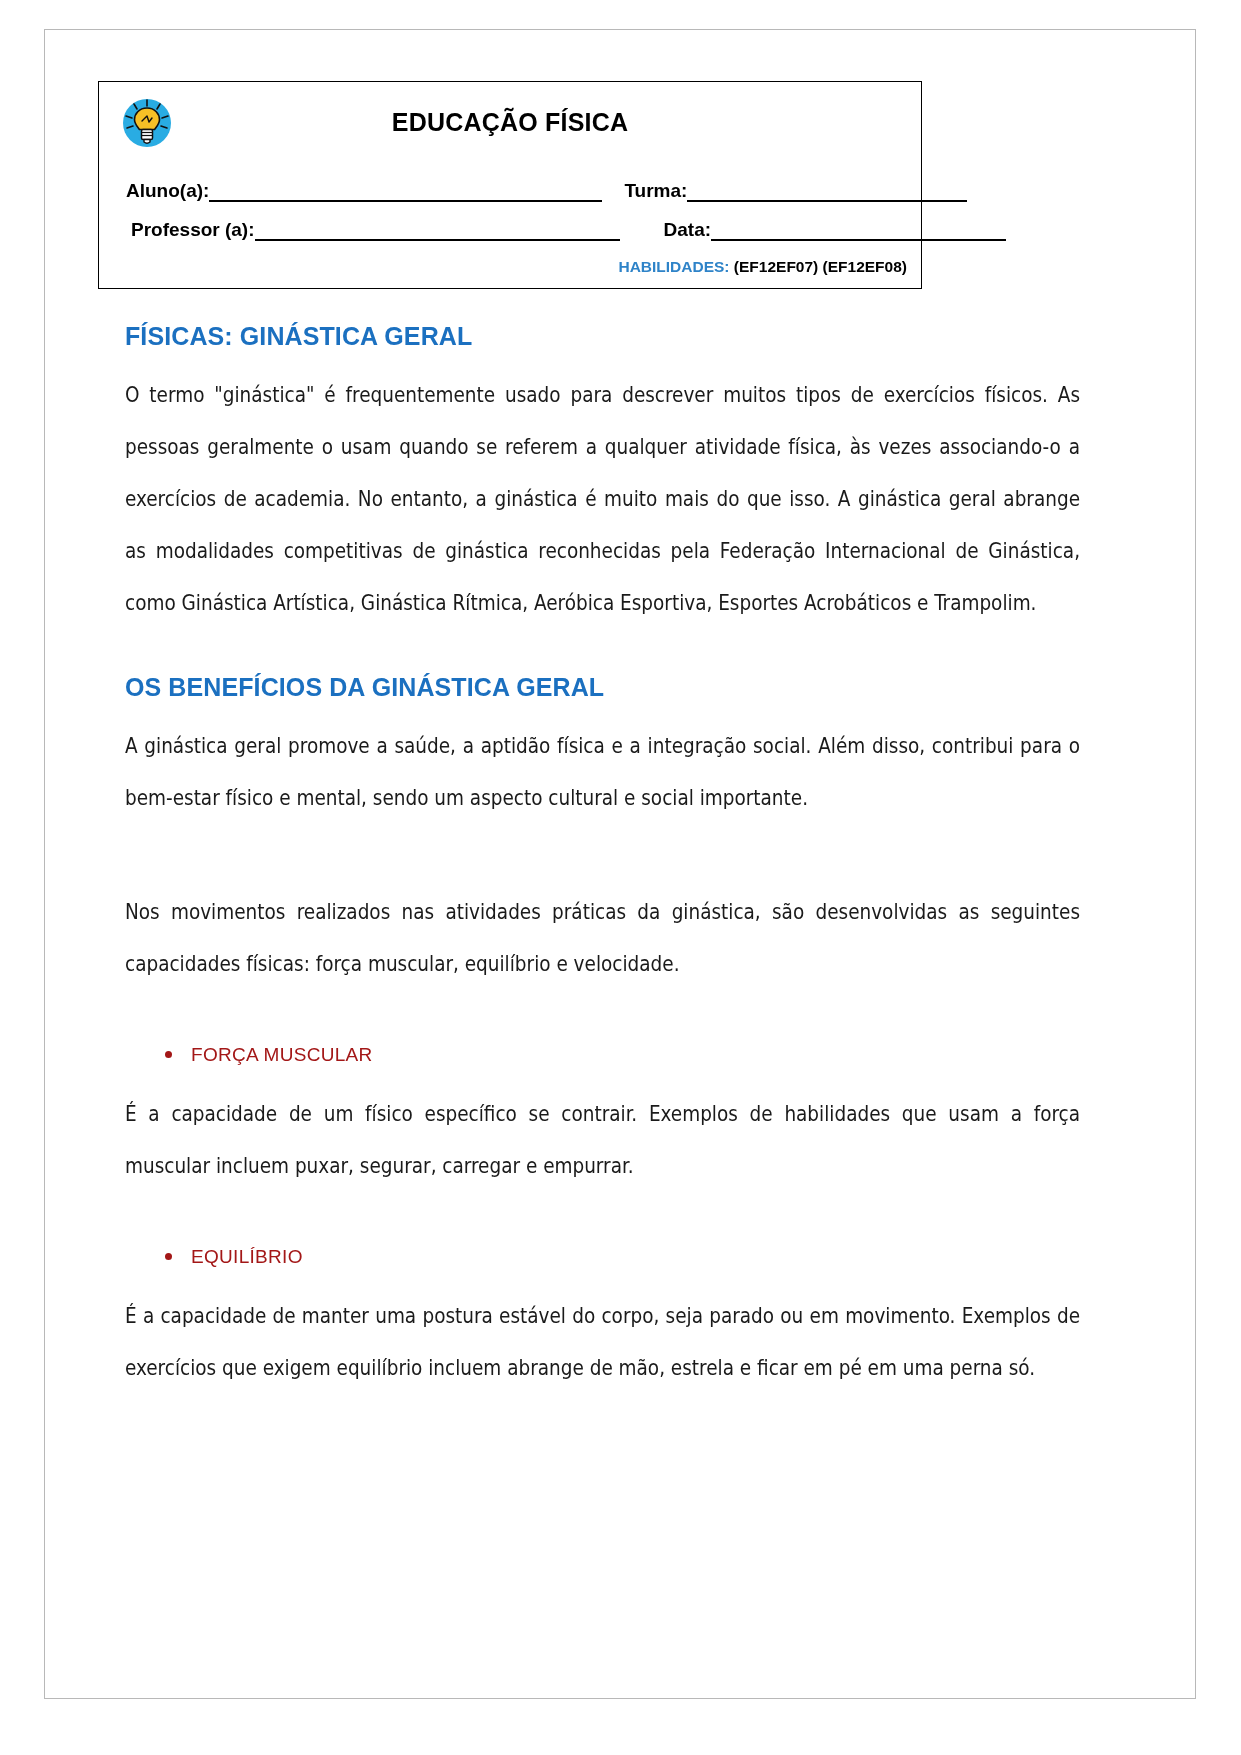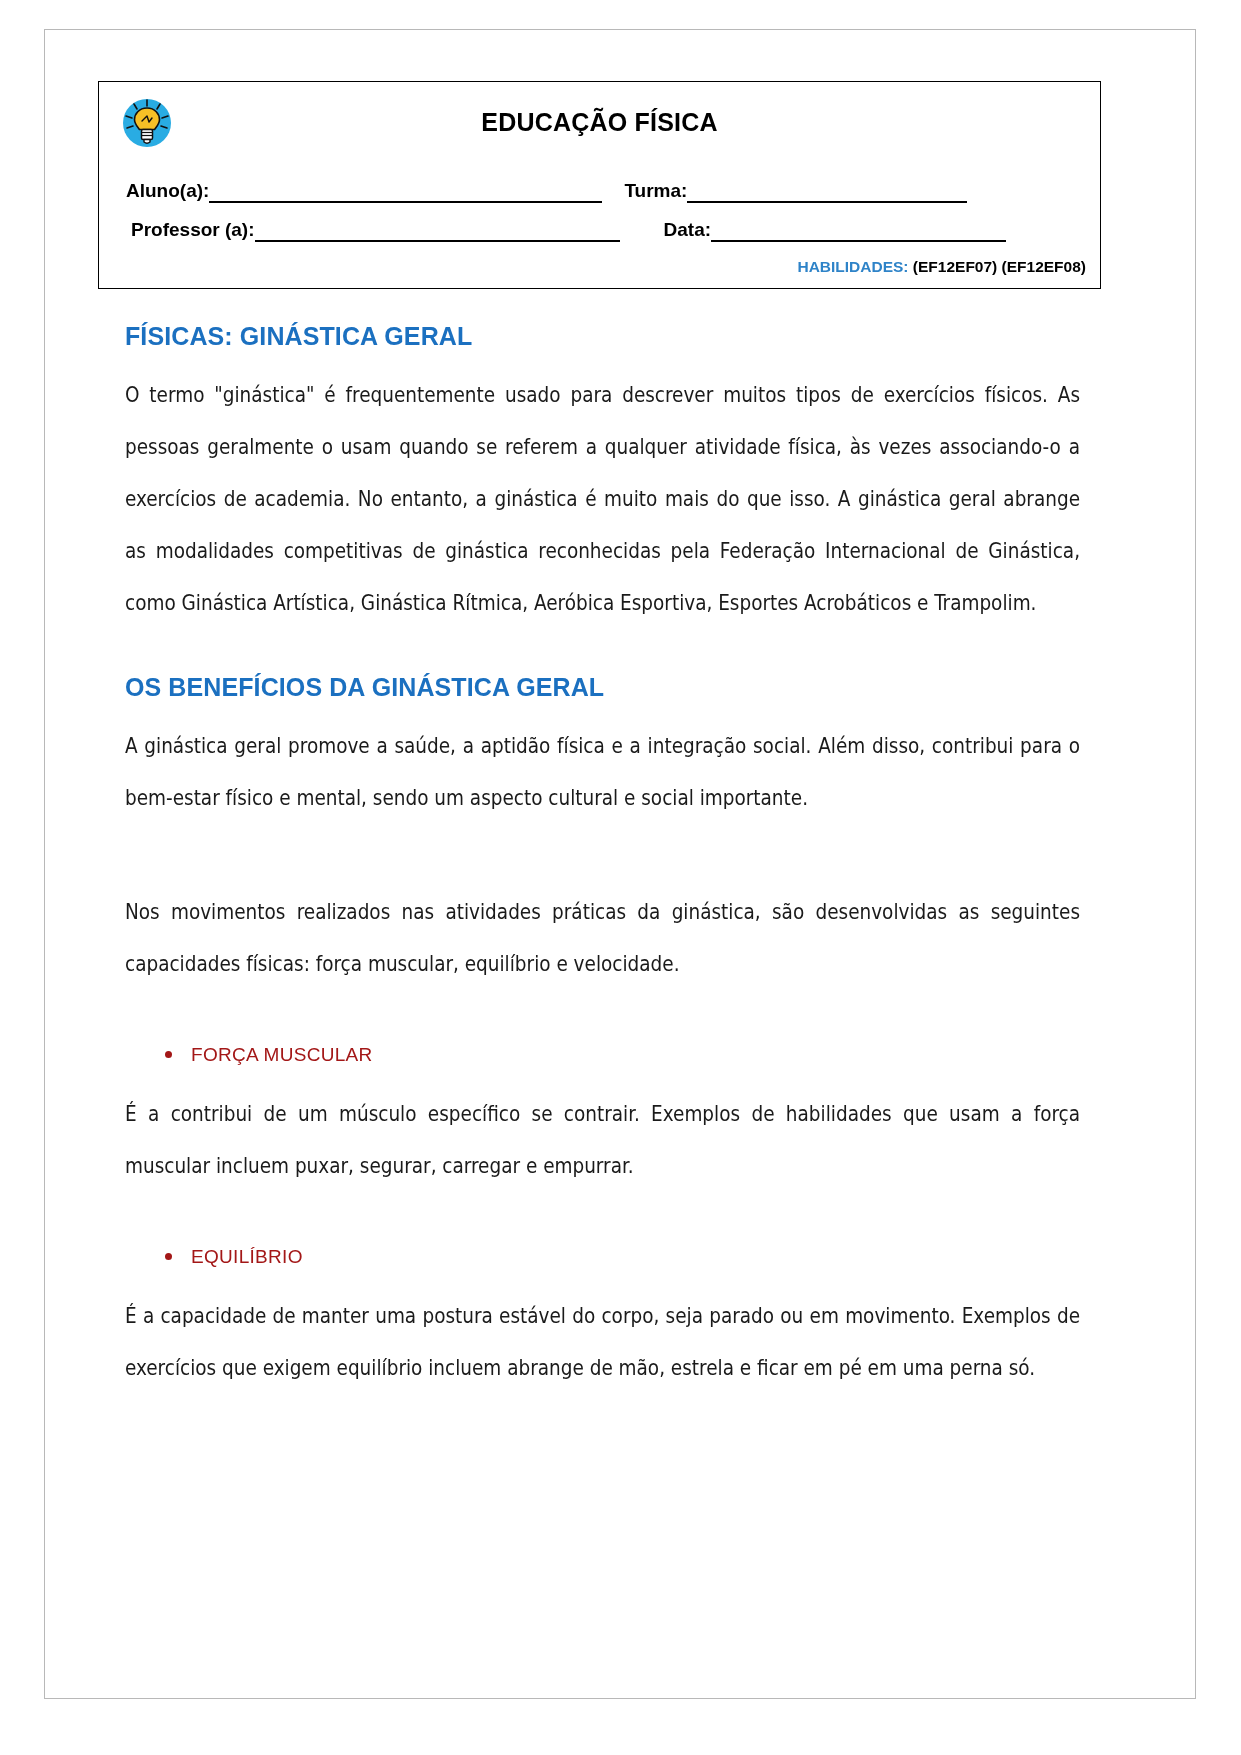--- a/index.html
+++ b/index.html
@@ -25,21 +25,21 @@
     border: 1px solid #b8b8b8;
     box-sizing: border-box;
     background: #ffffff;
   }
 
   
   .header-box {
     position: absolute;
     left: 53px;
     top: 51px;
-    width: 1003px;
+    width: 824px;
     height: 208px;
     border: 1px solid #000000;
     box-sizing: border-box;
     background: #ffffff;
   }
 
   .logo {
     position: absolute;
     left: 17px;
     top: 10px;
@@ -66,21 +66,21 @@
     left: 0;
     right: 0;
     display: flex;
     align-items: flex-end;
   }
   .row-aluno { top: 98px; }
   .row-prof  { top: 137px; }
 
   .field {
     display: flex;
-    align-items: flex-end;
+    align-items: center;
     font-weight: bold;
     font-size: 19px;
     color: #000000;
   }
   .field-label { white-space: nowrap; padding-bottom: 1px; }
   .field-line {
     border-bottom: 2px solid #000000;
     height: 18px;
   }
 
@@ -240,21 +240,21 @@
 
     <div class="gap-lg"></div>
 
     <ul class="bullets">
       <li>
         <span class="bullet-dot"></span>
         <span>FORÇA MUSCULAR</span>
       </li>
     </ul>
     <div class="gap-sm"></div>
-    <p class="body-text">É a contribui de um músculo específico se contrair. Exemplos de habilidades que usam a força muscular incluem puxar, segurar, carregar e empurrar.</p>
+    <p class="body-text">É a capacidade de um físico específico se contrair. Exemplos de habilidades que usam a força muscular incluem puxar, segurar, carregar e empurrar.</p>
 
     <div class="gap-lg"></div>
 
     <ul class="bullets">
       <li>
         <span class="bullet-dot"></span>
         <span>EQUILÍBRIO</span>
       </li>
     </ul>
     <div class="gap-sm"></div>

